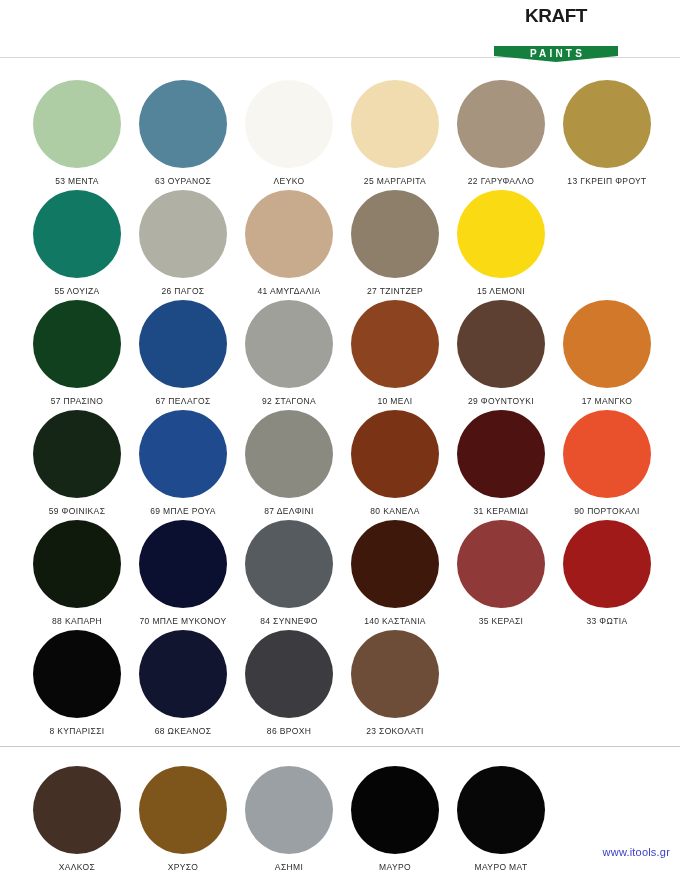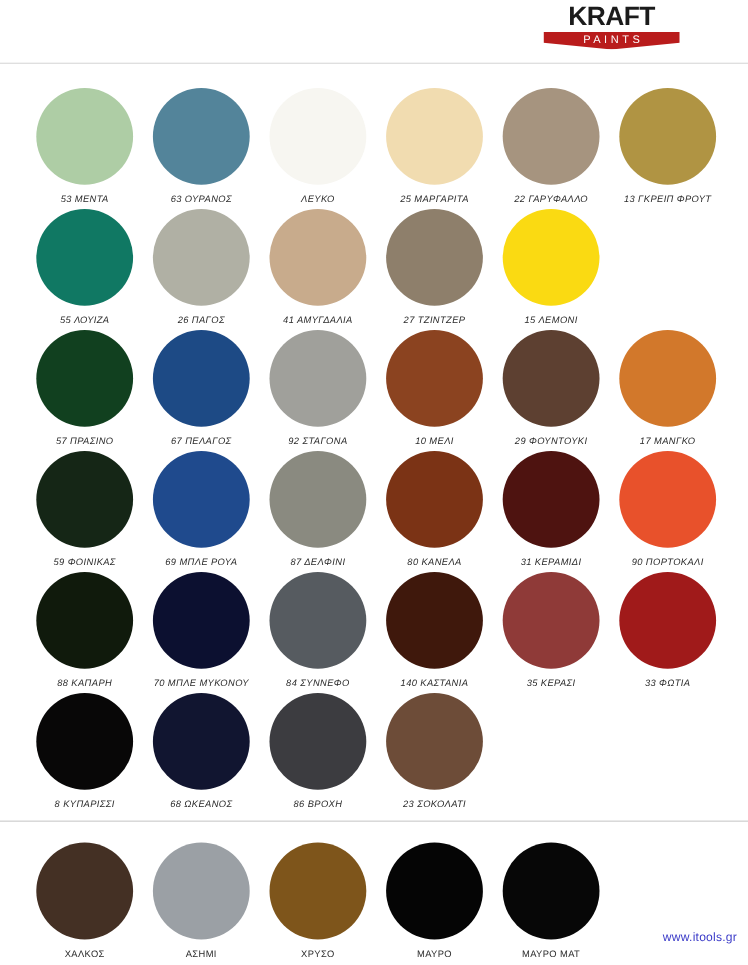--- a/index.html
+++ b/index.html
@@ -27,48 +27,47 @@
     position: absolute;
     right: 62px;
     top: 2px;
     width: 124px;
     text-align: center;
   }
 
   .logo-word {
     font-family: "Liberation Sans", sans-serif;
     font-weight: bold;
-    font-size: 24px;
+    font-size: 19px;
     letter-spacing: -0.5px;
     color: #1b1b1b;
     line-height: 27px;
   }
 
   .logo-ribbon {
-    margin-top: 0;
-    background: #b91c1c;
+    margin-top: 17px;
+    background: #15803d;
     color: #ffffff;
     font-size: 10px;
-    font-weight: normal;
+    font-weight: bold;
     letter-spacing: 3.2px;
     line-height: 15px;
     height: 16px;
     padding-left: 3px;
     clip-path: polygon(0 0, 100% 0, 100% 62%, 50% 100%, 0 62%);
   }
 
   
   .grid-section {
     padding: 22px 0 0 0;
   }
 
   .row {
     display: flex;
     height: 110px;
-    font-style: italic;
   }
 
   .cell {
     width: 106px;
     margin-left: 0;
     text-align: center;
     position: relative;
   }
 
   .row .cell:first-child { margin-left: 24px; }
@@ -300,28 +299,28 @@
 
 <div class="divider"></div>
 
 <div class="metal-section">
   <div class="metal-row">
       <div class="metal-cell">
         <span class="metal-dot" style="background: rgb(68, 48, 36);"></span>
         <div class="metal-label">ΧΑΛΚΟΣ</div>
       </div>
       <div class="metal-cell">
+        <span class="metal-dot" style="background: rgb(126, 85, 27);"></span>
+        <div class="metal-label">ΧΡΥΣΟ</div>
+      </div>
+      <div class="metal-cell">
         <span class="metal-dot" style="background: rgb(155, 160, 165);"></span>
         <div class="metal-label">ΑΣΗΜΙ</div>
       </div>
       <div class="metal-cell">
-        <span class="metal-dot" style="background: rgb(126, 85, 27);"></span>
-        <div class="metal-label">ΧΡΥΣΟ</div>
-      </div>
-      <div class="metal-cell">
         <span class="metal-dot" style="background: rgb(5, 5, 5);"></span>
         <div class="metal-label">ΜΑΥΡΟ</div>
       </div>
       <div class="metal-cell">
         <span class="metal-dot" style="background: rgb(7, 7, 7);"></span>
         <div class="metal-label">ΜΑΥΡΟ ΜΑΤ</div>
       </div>
     </div>
 </div>
 

